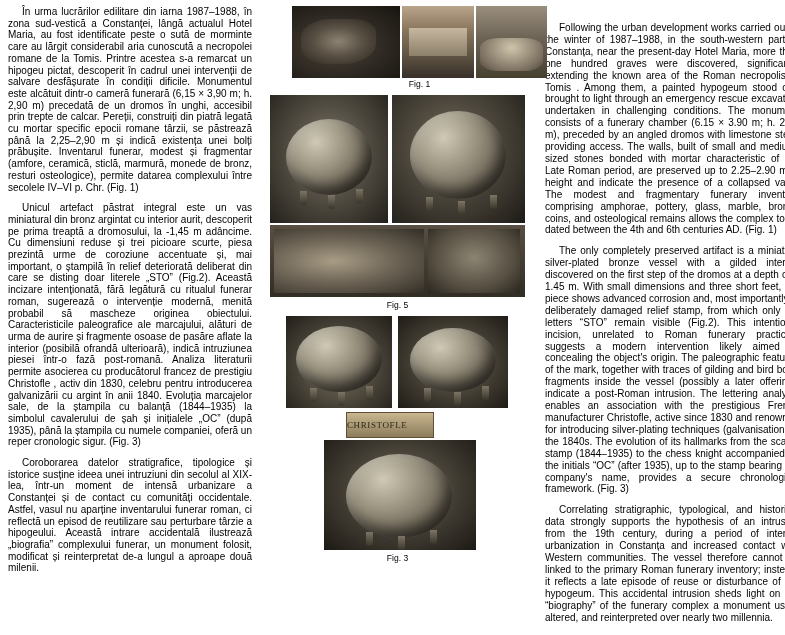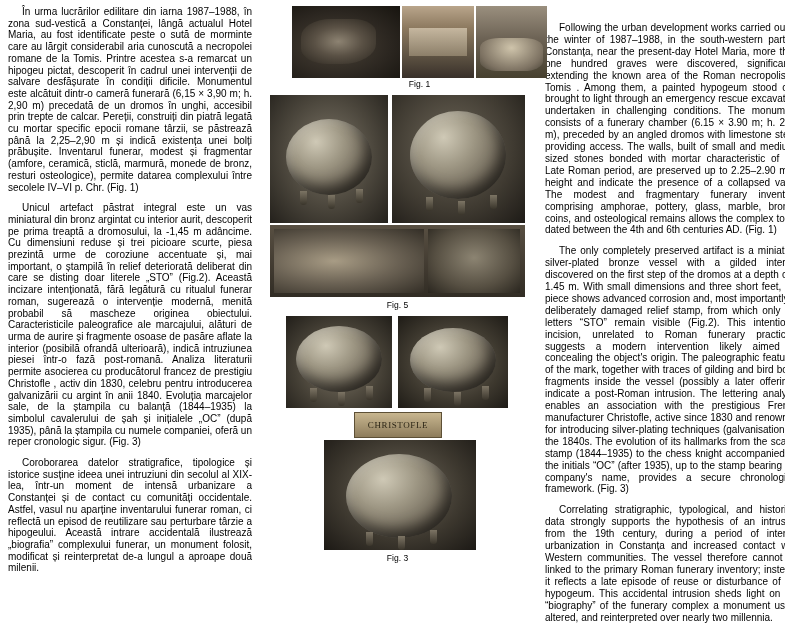--- a/index.html
+++ b/index.html
@@ -207,26 +207,26 @@
   .fig3-a .vessel { left: 10px; top: 10px; width: 86px; height: 66px; }
   .fig3-b {
     position: absolute;
     left: 128px; top: 0; width: 110px; height: 92px;
     background: radial-gradient(ellipse at 50% 50%, #716a5c 0%, #3e392f 60%, #1e1b16 100%);
     overflow: hidden;
   }
   .fig3-b .vessel { left: 12px; top: 12px; width: 86px; height: 64px; }
   .fig3-stamp {
     position: absolute;
-    left: 84px; top: 96px; width: 86px; height: 24px;
+    left: 76px; top: 96px; width: 86px; height: 24px;
     background: linear-gradient(180deg, #c8b68f 0%, #8d7c5c 100%);
     border: 1px solid #5d5036;
     display: flex;
     align-items: center;
-    justify-content: center;
+    justify-content: flex-start;
   }
   .fig3-stamp span {
     font-family: "Liberation Serif", serif;
     font-size: 9px;
     letter-spacing: .6px;
     color: #2d2616;
   }
   .fig3-c {
     position: absolute;
     left: 54px; top: 124px; width: 152px; height: 110px;

